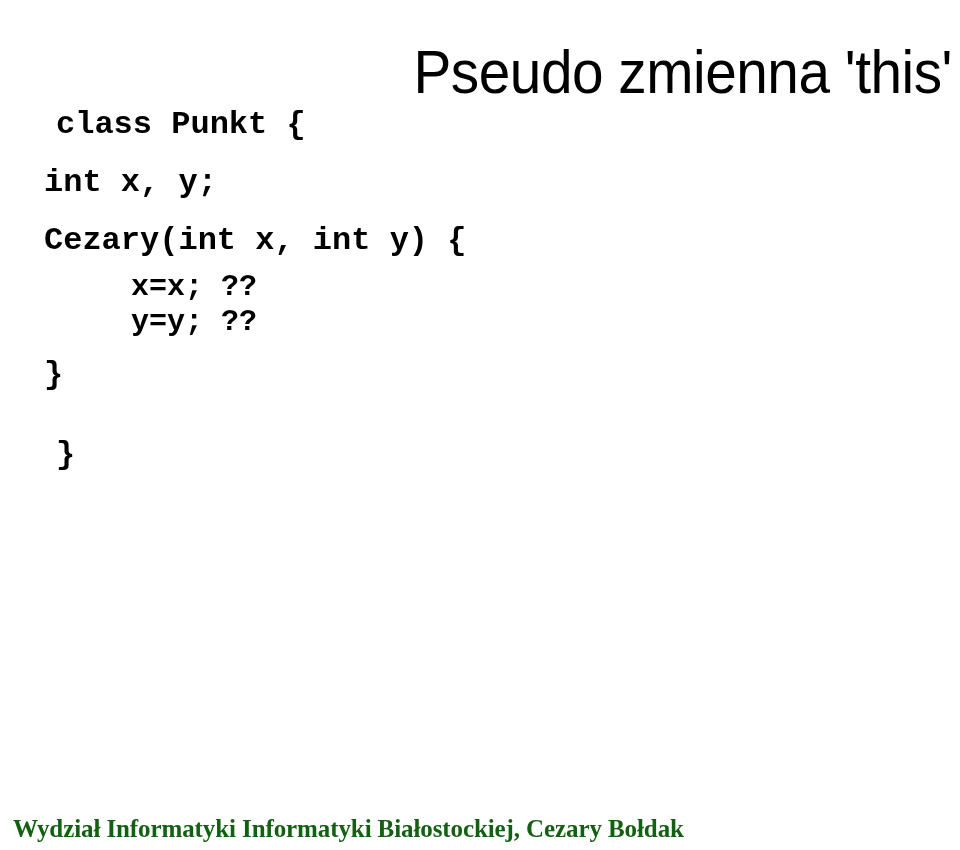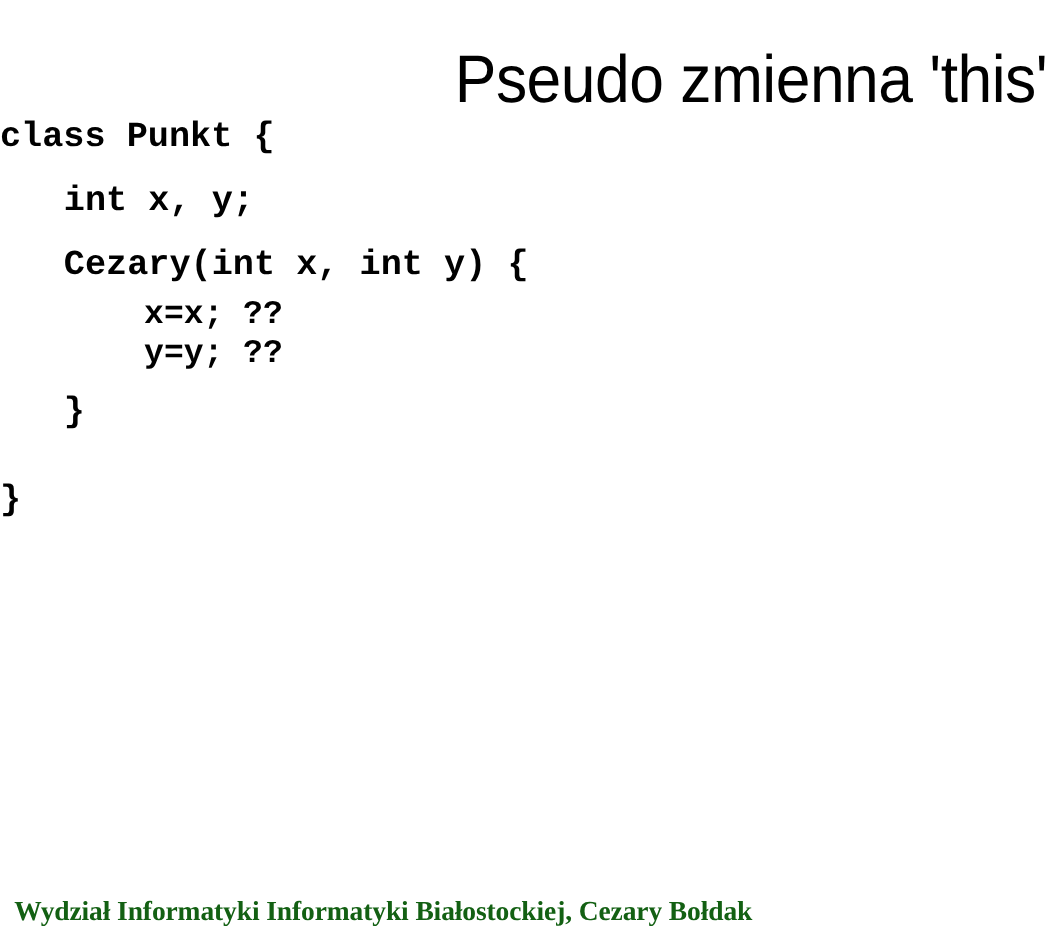--- a/index.html
+++ b/index.html
@@ -55,22 +55,22 @@
   .code-line.lvl-big {
     font-size: 32px;
     line-height: 58px;
     letter-spacing: 0px;
   }
   .code-line.lvl-small {
     font-size: 30px;
     line-height: 35px;
     letter-spacing: 0px;
   }
-  .ind-0 { }
-  .ind-1 { padding-left: 58px; }
+  .ind-0 { padding-left: 56px; }
+  .ind-1 { padding-left: 44px; }
   .ind-2 { padding-left: 131px; }
 
   .gap-before-small { margin-top: 0px; }
   .gap-after-small  { margin-top: 6px; }
   .gap-final-brace  { margin-top: 22px; }
 
   
   .slide-footer {
     position: absolute;
     left: 13px;

